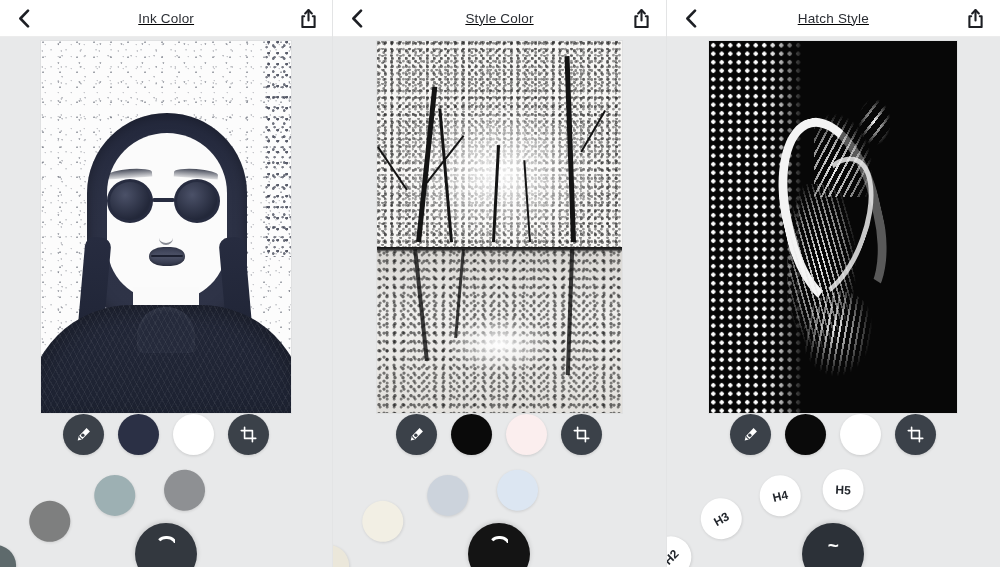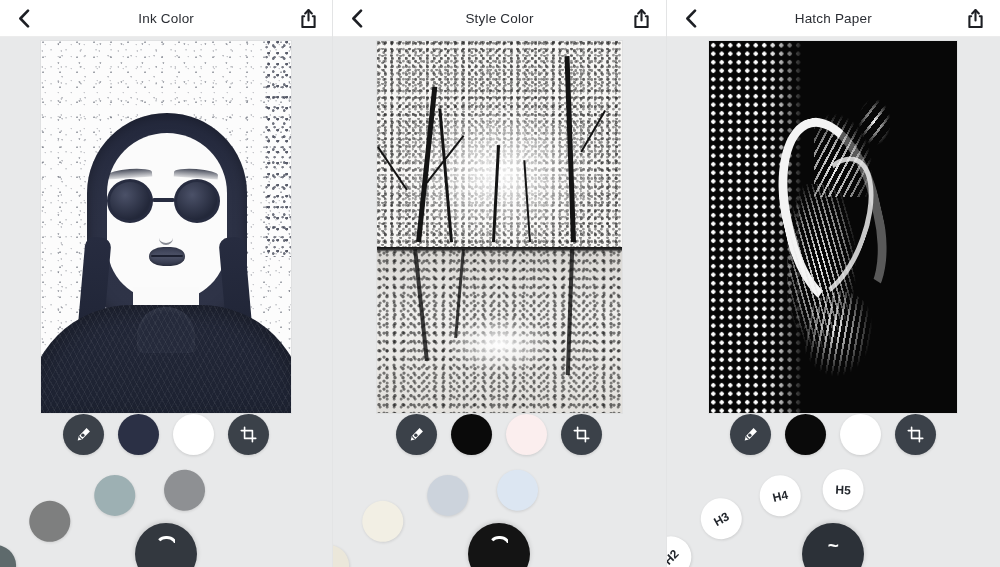--- a/index.html
+++ b/index.html
@@ -25,20 +25,21 @@
 
   
   .nav {
     position: relative;
     height: 37px;
     background: #ffffff;
     display: flex;
     align-items: center;
     justify-content: center;
     border-bottom: 1px solid #ececec;
+    text-decoration: underline;
   }
   .nav-title {
     font-size: 13.5px;
     color: #2a2d33;
     letter-spacing: .2px;
     font-weight: 400;
   }
   .nav-back {
     position: absolute; left: 14px; top: 50%;
     transform: translateY(-50%);
@@ -460,21 +461,21 @@
     </div>
   </div>
 
   <div class="phone">
     <div class="nav">
       <div class="nav-back">
         <svg width="12" height="19" viewBox="0 0 12 19">
           <path d="M10 1.6 L2.4 9.5 L10 17.4" fill="none" stroke="#1d1f24" stroke-width="2.6" stroke-linecap="round" stroke-linejoin="round"></path>
         </svg>
       </div>
-      <div class="nav-title">Hatch Paper</div>
+      <div class="nav-title">Hatch Style</div>
       <div class="nav-share">
         <svg width="15" height="19" viewBox="0 0 15 19">
           <path d="M3.2 7.2 H1.4 V18 H13.6 V7.2 H11.8" fill="none" stroke="#1d1f24" stroke-width="2.1" stroke-linecap="round" stroke-linejoin="round"></path>
           <path d="M7.5 1.2 V11.4" fill="none" stroke="#1d1f24" stroke-width="2.1" stroke-linecap="round"></path>
           <path d="M4.2 4.4 L7.5 1.1 L10.8 4.4" fill="none" stroke="#1d1f24" stroke-width="2.1" stroke-linecap="round" stroke-linejoin="round"></path>
         </svg>
       </div>
     </div>
 
     <div class="canvas-wrap art-3">

